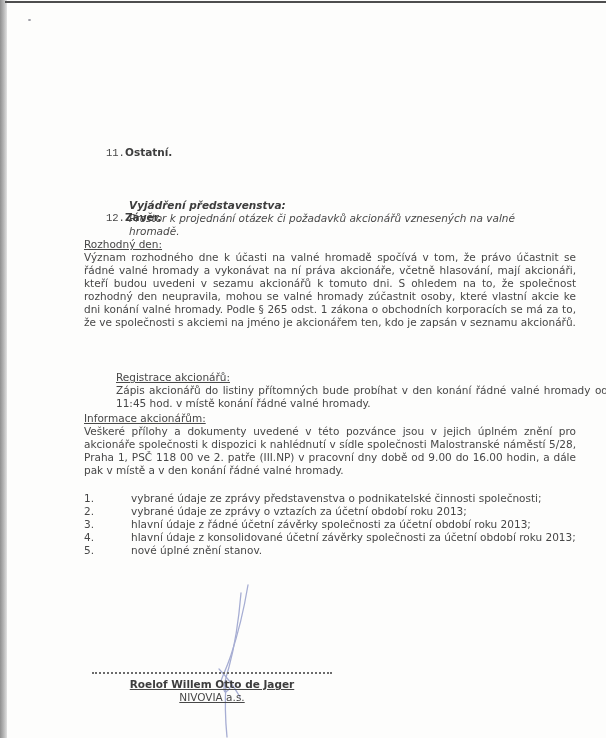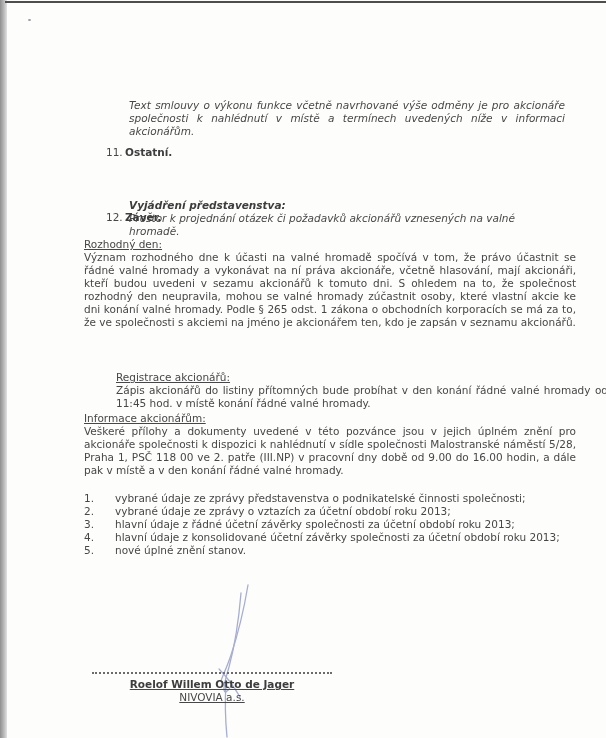--- a/index.html
+++ b/index.html
@@ -23,54 +23,53 @@
   }
   .dot-mark {
     position:absolute; left:28px; top:19px; width:3px; height:2px;
     background:#9a9aa2; border-radius:50%;
   }
   .remuneration-note {
     position:absolute; left:129px; top:88px; width:436px;
     font-style:italic; text-align:justify;
   }
   .numbered-item { position:absolute; left:106px; }
-  .numbered-item .num { display:inline-block; width:19px; }
+  .numbered-item .num { display:inline-block; width:19px;font-family:Liberation Mono, monospace; }
   .numbered-item .ttl { font-weight:bold; color:#3d3d3d; }
   .item-11 { top:146px; }
   .item-12 { top:211px; }
   .board-statement { position:absolute; left:129px; top:171px; width:436px; font-style:italic; }
   .board-statement .lbl { font-weight:bold; color:#3d3d3d;margin-top:28px; }
   .doc-section { position:absolute; left:84px; width:492px; }
   .sec-rozhodny  { top:238px; }
   .sec-registrace{ top:371px;margin-left:32px; }
   .sec-informace { top:412px; }
   .sec-prilohy   { top:492px; }
   .sec-heading { text-decoration:underline; }
   .sec-body { text-align:justify; }
   .att-row { display:flex; }
   .att-row .att-num { width:31px; flex:0 0 31px; }
-  .att-row .att-txt { flex:1; }
+  .att-row .att-txt { flex:1;margin-left:16px; }
   .dateline { position:absolute; left:86px; top:612px; }
   .sig-line {
     position:absolute; left:92px; top:659px; width:240px; height:13px;
     border-bottom:2px dotted #6b6b6b;
   }
   .sig-text { position:absolute; left:92px; top:678px; width:240px; text-align:center; line-height:12.5px;text-decoration:underline; }
   .sig-name { font-weight:bold; color:#3d3d3d; }
   .sig-svg { position:absolute; left:195px; top:583px; }
 </style>
 </head>
 <body>
 
 <div class="page">
   <div class="scan-edge"></div>
   <div class="top-line"></div>
   <div class="dot-mark"></div>
 
-  <p class="remuneration-note">Text smlouvy o výkonu funkce včetně navrhované výše odměny je pro akcionáře společnosti k nahlédnutí v místě a termínech uvedených níže v informaci akcionářům.</p>
 
   <div class="numbered-item item-11">
     <span class="num">11.</span><span class="ttl">Ostatní.</span>
   </div>
 
   <div class="board-statement">
     <div class="lbl">Vyjádření představenstva:</div>
     <div>Prostor k projednání otázek či požadavků akcionářů vznesených na valné hromadě.</div>
   </div>
 

